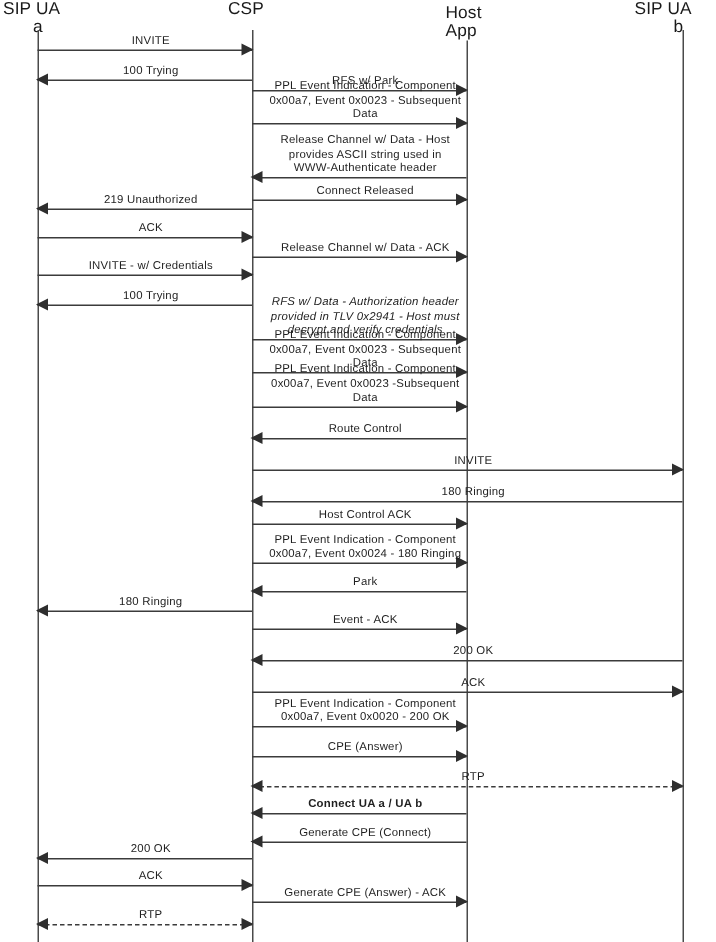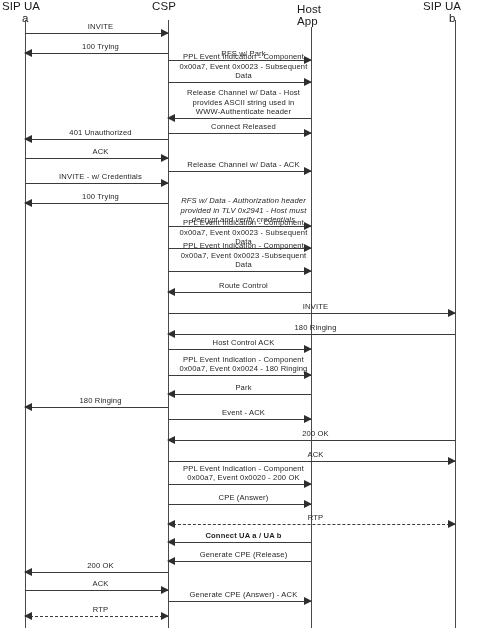--- a/index.html
+++ b/index.html
@@ -118,21 +118,21 @@
 WWW-Authenticate header</div>
       </div>
       <div class="msg" style="left: 168px; top: 133px; width: 143px;">
         <div class="line"></div>
         <div class="head-r"></div>
         <div class="label" style="top: -10.6px;">Connect Released</div>
       </div>
       <div class="msg" style="left: 25px; top: 139px; width: 143px;">
         <div class="line"></div>
         <div class="head-l"></div>
-        <div class="label" style="top: -10.6px;">401 Unauthorized</div>
+        <div class="label" style="top: -10.6px;">219 Unauthorized</div>
       </div>
       <div class="msg" style="left: 25px; top: 158px; width: 143px;">
         <div class="line"></div>
         <div class="head-r"></div>
         <div class="label" style="top: -10.6px;">ACK</div>
       </div>
       <div class="msg" style="left: 168px; top: 171px; width: 143px;">
         <div class="line"></div>
         <div class="head-r"></div>
         <div class="label" style="top: -10.6px;">Release Channel w/ Data - ACK</div>
@@ -237,21 +237,21 @@
         <div class="label" style="top: -10.6px;">RTP</div>
       </div>
       <div class="msg" style="left: 168px; top: 542px; width: 143px;">
         <div class="line"></div>
         <div class="head-l"></div>
         <div class="label" style="top: -10.6px; font-weight: bold;">Connect UA a / UA b</div>
       </div>
       <div class="msg" style="left: 168px; top: 561px; width: 143px;">
         <div class="line"></div>
         <div class="head-l"></div>
-        <div class="label" style="top: -10.6px;">Generate CPE (Release)</div>
+        <div class="label" style="top: -10.6px;">Generate CPE (Connect)</div>
       </div>
       <div class="msg" style="left: 25px; top: 572px; width: 143px;">
         <div class="line"></div>
         <div class="head-l"></div>
         <div class="label" style="top: -10.6px;">200 OK</div>
       </div>
       <div class="msg" style="left: 25px; top: 590px; width: 143px;">
         <div class="line"></div>
         <div class="head-r"></div>
         <div class="label" style="top: -10.6px;">ACK</div>

